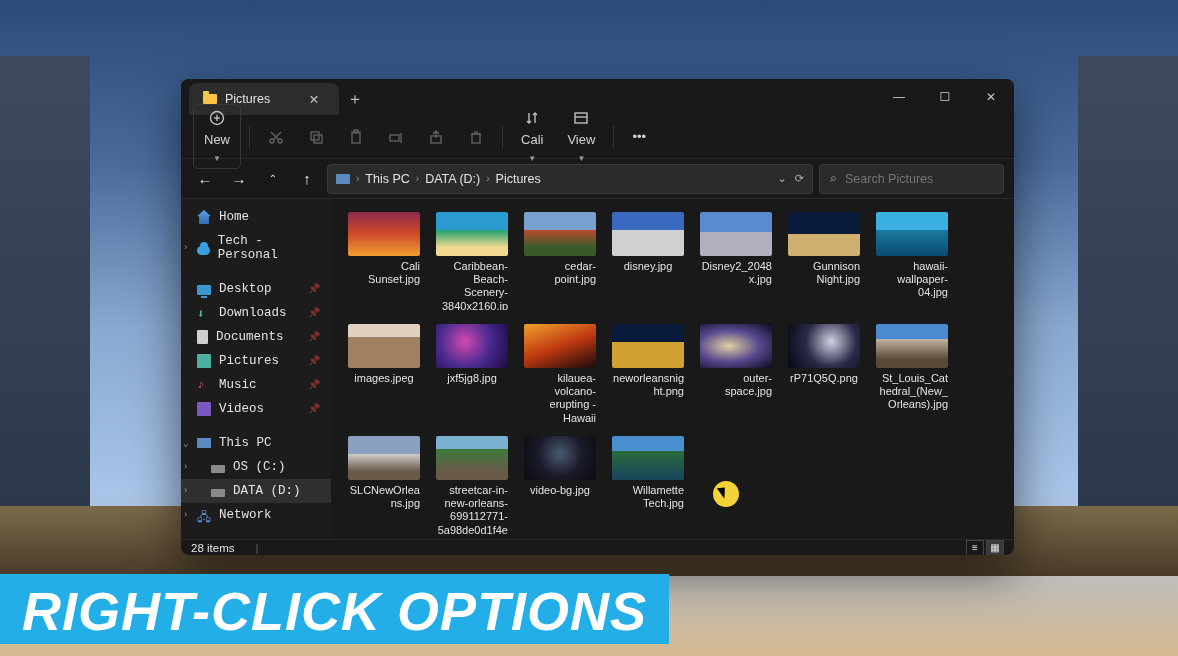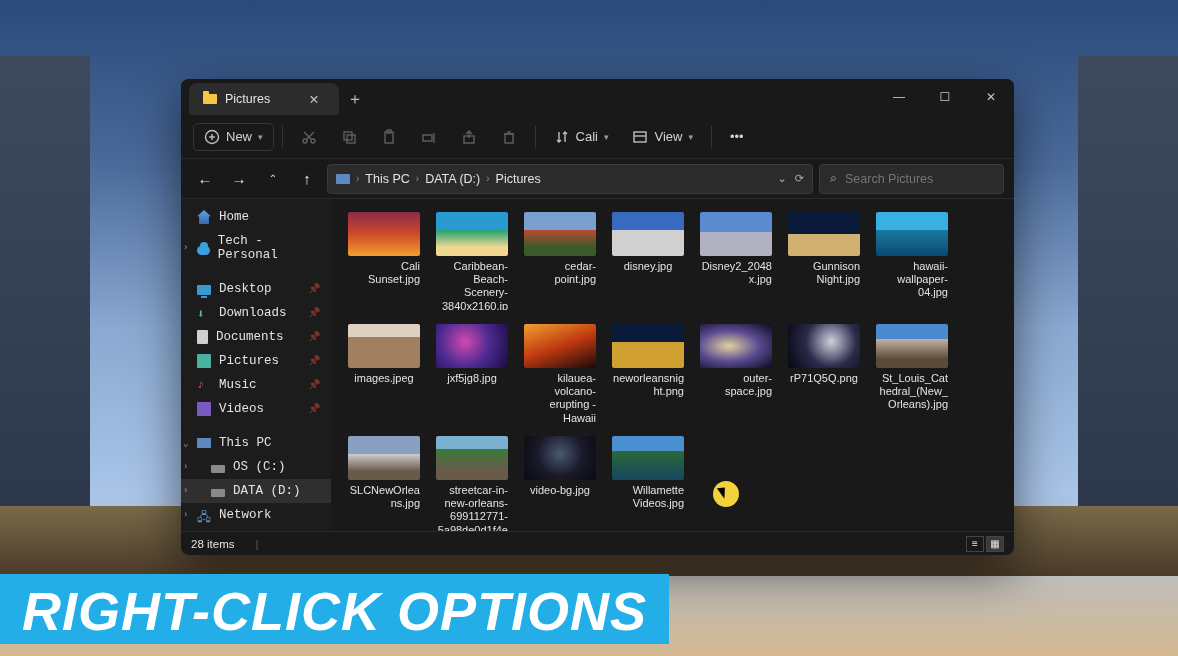--- a/index.html
+++ b/index.html
@@ -41,21 +41,21 @@
   .tab .folder-ico { width:14px; height:10px; background:#f8c646; border-radius:1px; position:relative; }
   .tab .folder-ico:before { content:""; position:absolute; top:-3px; left:0; width:6px; height:3px; background:#f8c646; border-radius:1px 1px 0 0;}
   .tab-close { margin-left:auto; width:22px; text-align:center; cursor:pointer; opacity:.8;}
   .tab-add { width:32px; display:flex; align-items:center; justify-content:center; margin-top:4px; opacity:.8; cursor:pointer;}
   .wincontrols { margin-left:auto; display:flex; }
   .wc { width:46px; display:flex; align-items:center; justify-content:center; cursor:pointer; font-size:12px; opacity:.85;}
 
   .toolbar { height:44px; display:flex; align-items:center; gap:4px; padding:0 12px;
              border-bottom:1px solid #2a2a2a; font-size:13px;}
   .tbtn { display:flex; align-items:center; gap:6px; padding:6px 10px; border-radius:4px;
-          cursor:pointer; opacity:.9;}
+          cursor:pointer; opacity:.9;flex-direction:column;}
   .tbtn.disabled { opacity:.38; cursor:default;}
   .tbtn svg { width:16px; height:16px; fill:none; stroke:#d0d0d0; stroke-width:1.4;}
   .newbtn { border:1px solid #3a3a3a; padding:5px 10px; border-radius:5px; display:flex; gap:6px; align-items:center;}
   .chev { font-size:9px; opacity:.7;}
   .sep { width:1px; height:22px; background:#333; margin:0 4px;}
 
   .navrow { height:40px; display:flex; align-items:center; gap:6px; padding:0 10px;
             border-bottom:1px solid #2a2a2a;}
   .navbtn { width:28px; height:28px; display:flex; align-items:center; justify-content:center;
             border-radius:4px; cursor:pointer; font-size:15px;}
@@ -99,21 +99,21 @@
   .thumb { width:72px; height:44px; border-radius:2px; background:#333;}
   .filename { max-height:50px; overflow:hidden;}
 
   .cursor-ring { position:absolute; width:26px; height:26px; border-radius:50%;
                  background:#f2d43a; z-index:4; pointer-events:none;
                  display:flex; align-items:center; justify-content:center;}
   .cursor-ring:after{ content:""; width:0;height:0; position:absolute; top:4px; left:7px;
      border-left:7px solid #000; border-top:4px solid transparent; border-bottom:9px solid transparent;
      transform:rotate(-35deg);}
 
-  .status { height:24px; display:flex; align-items:center; padding:0 10px; font-size:11.5px;
+  .status { height:16px; display:flex; align-items:center; padding:0 10px; font-size:11.5px;
             border-top:1px solid #2a2a2a; gap:21px;}
   .status .views{ margin-left:auto; display:flex; gap:2px;}
   .vsq{ width:18px; height:16px; border:1px solid #444; display:flex;align-items:center;justify-content:center; font-size:10px; cursor:pointer;}
   .vsq.active{ background:#3a3a3a;}
 
   
   .content::-webkit-scrollbar{width:12px;} .content::-webkit-scrollbar-thumb{background:#444;border-radius:6px;}
   .t0{background:linear-gradient(180deg,#8a2a4a 0%,#d04a2a 50%,#f0a030 100%);}          
   .t1{background:linear-gradient(180deg,#2a9ad0 40%,#1aa070 40%,#f0d890 80%);}          
   .t2{background:linear-gradient(180deg,#7aa0d0 40%,#c04a30 40%,#3a5a2a 80%);}          
@@ -388,21 +388,21 @@
           <div class="item">
             <div class="thumb t17"></div>
             <div class="filename">streetcar-in-new-orleans-699112771-5a98de0d1f4e130036d2e...</div>
           </div>
           <div class="item">
             <div class="thumb t18"></div>
             <div class="filename">video-bg.jpg</div>
           </div>
           <div class="item">
             <div class="thumb t19"></div>
-            <div class="filename">Willamette Videos.jpg</div>
+            <div class="filename">Willamette Tech.jpg</div>
           </div>
         </div>
       <div class="cursor-ring" style="left:382px; top:282px;"></div>
     </div>
   </div>
 
   <div class="status">
     <span>28 items</span>
     <span style="opacity:.3">|</span>
     <div class="views">

